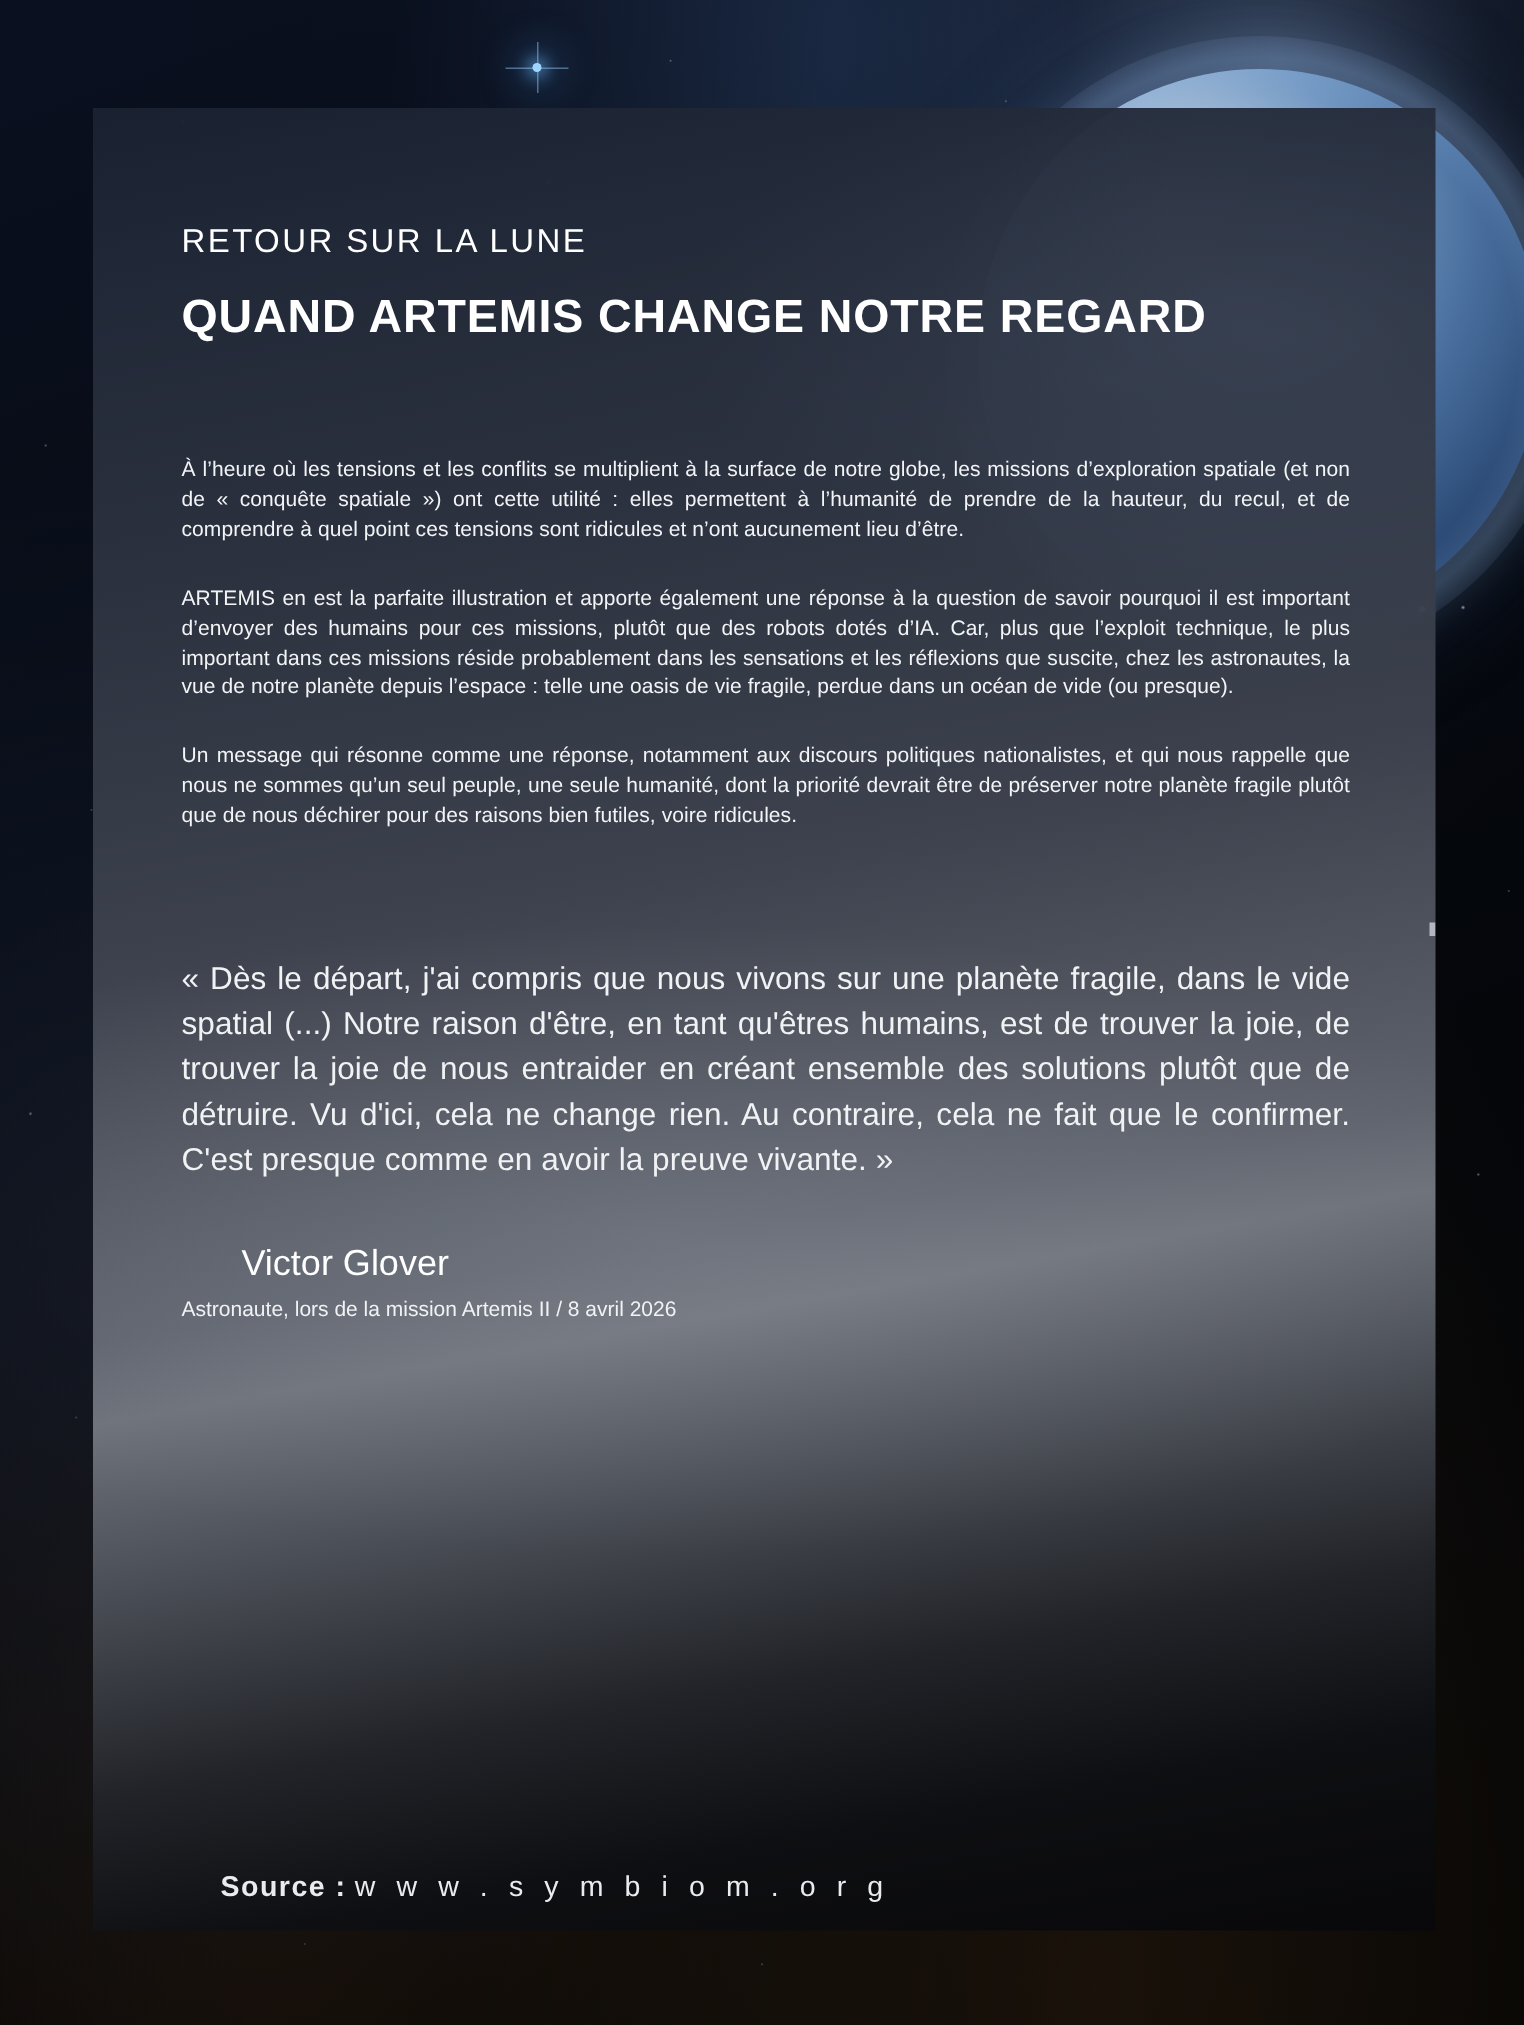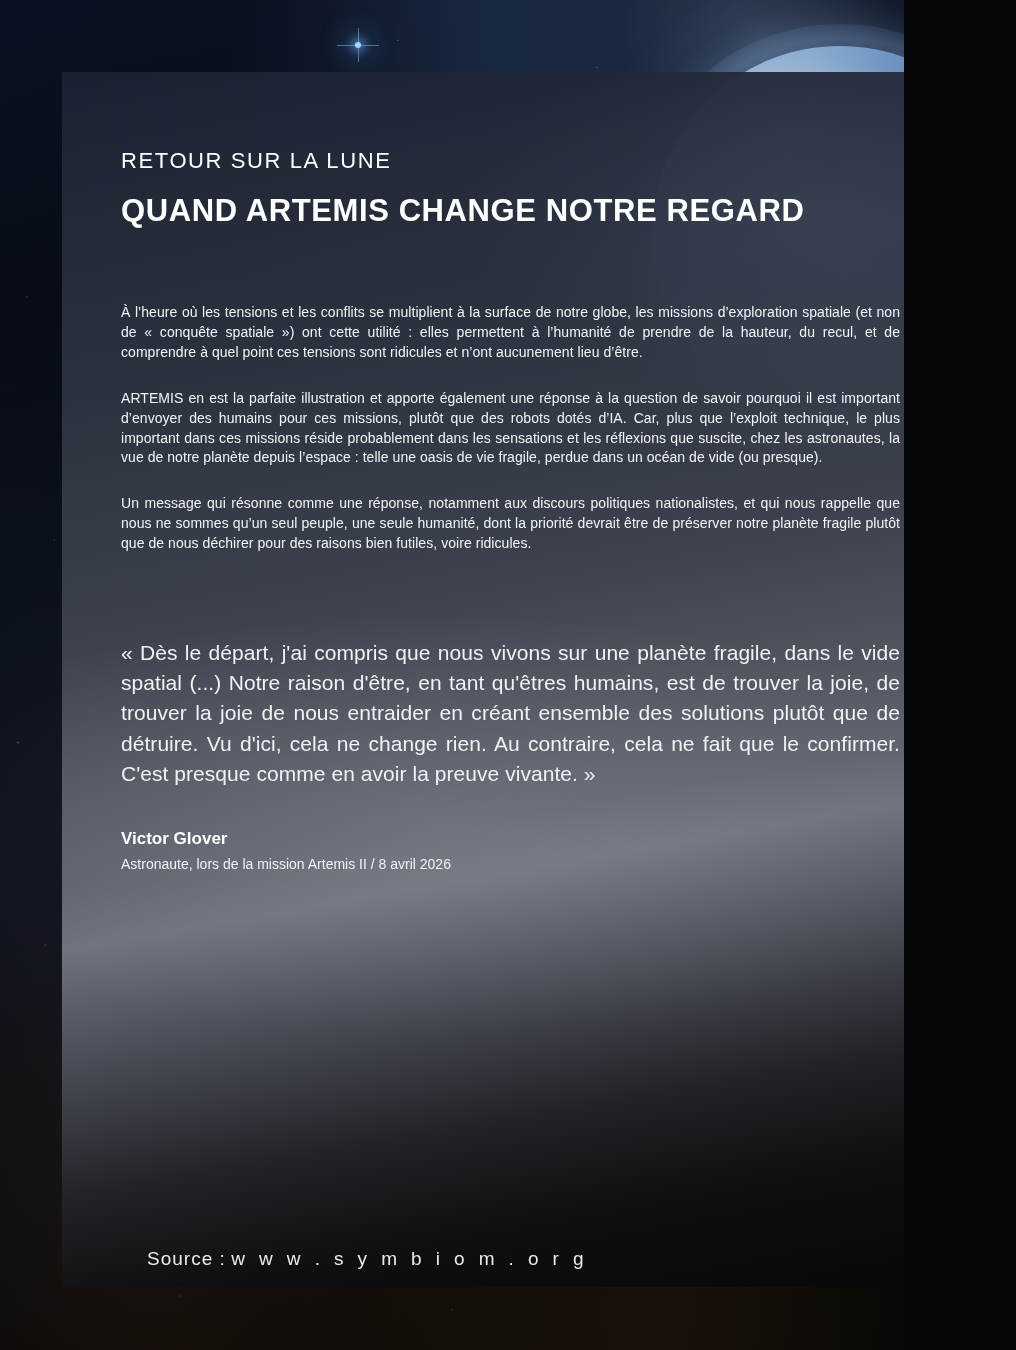--- a/index.html
+++ b/index.html
@@ -8,21 +8,21 @@
     width:1016px;
     height:1350px;
     overflow:hidden;
     background:#05070b;
     font-family:"Liberation Sans", sans-serif;
   }
 
   
   .scene {
     position:relative;
-    width:904px;
+    width:1016px;
     height:1350px;
     background:#04060a;
     overflow:hidden;
   }
 
   .bg-space {
     position:absolute; inset:0;
     background:
       radial-gradient(circle at 84% 3%, rgba(150,180,225,0.30) 0%, rgba(120,150,200,0.10) 9%, rgba(0,0,0,0) 18%),
       radial-gradient(ellipse at 55% 2%, rgba(40,62,98,0.55) 0%, rgba(10,16,28,0.25) 38%, rgba(0,0,0,0) 62%),
@@ -183,41 +183,42 @@
     font-size:21px;
     line-height:1.44;
     color:#f0f2f4;
     text-align:justify;
     text-justify:inter-word;
     letter-spacing:0.05px;
   }
 
   .attrib { margin-top:40px; }
   .attrib-name {
-    font-size:17px;
-    font-weight:700;
+    font-size:24px;
+    font-weight:400;
     color:#ffffff;
     margin-bottom:7px;
+    margin-left:40px;
   }
   .attrib-role {
     font-size:14px;
     font-weight:400;
     color:#f0f2f4;
   }
 
   .source {
     position:absolute;
     left:85px;
     top:1176px;
     z-index:3;
     font-size:19px;
     color:#e9ebee;
     letter-spacing:0.2px;
   }
-  .source .sp { letter-spacing:1px; }
+  .source .sp { letter-spacing:1px;font-weight:bold; }
   .source .url { letter-spacing:4.4px; }
 
   
   .speck {
     position:absolute; left:891px; top:543px;
     width:4px; height:9px;
     background:rgba(215,218,224,.75);
     z-index:4;
   }
 </style>

